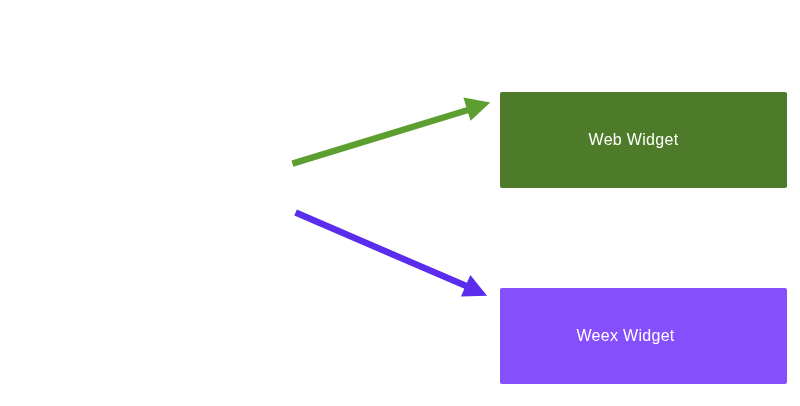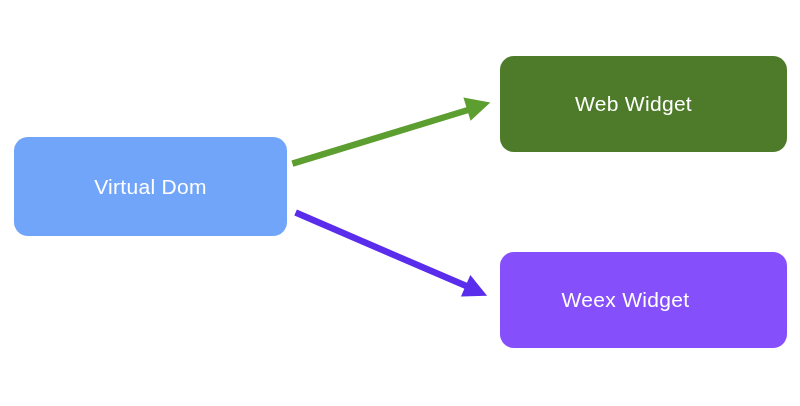--- a/index.html
+++ b/index.html
@@ -29,25 +29,26 @@
     width: 800px;
     height: 406px;
     pointer-events: none;
   }
   .node {
     position: absolute;
     box-sizing: border-box;
     display: flex;
     align-items: center;
     justify-content: center;
-    border-radius: 14px;
+    border-radius: 2px;
     color: #ffffff;
-    font-size: 21px;
+    font-size: 16px;
     letter-spacing: 0.3px;
     white-space: nowrap;
+    margin-top: 36px;
   }
   #node-virtual-dom {
     left: 14px;
     top: 137px;
     width: 273px;
     height: 99px;
     background: #71a5fa;
   }
   #node-web-widget {
     left: 500px;
@@ -84,23 +85,20 @@
     <g>
       <path class="edge-line" d="M292.4,163.6 L468,110" stroke="#5d9e30"></path>
       <path class="edge-head" d="M463.4,97.4 L490.3,102.5 L470.6,120.8 Z" fill="#5d9e30"></path>
     </g>
     <g>
       <path class="edge-line" d="M295.6,212.6 L466.3,286.1" stroke="#5a2cec"></path>
       <path class="edge-head" d="M470.3,275.0 L487.1,295.8 L461.0,296.4 Z" fill="#5a2cec"></path>
     </g>
   </svg>
 
-  <div class="node" id="node-virtual-dom">
-    <span>Virtual Dom</span>
-  </div>
 
   <div class="node" id="node-web-widget">
     <span>Web Widget</span>
   </div>
 
   <div class="node" id="node-weex-widget">
     <span>Weex Widget</span>
   </div>
 
 </div>

